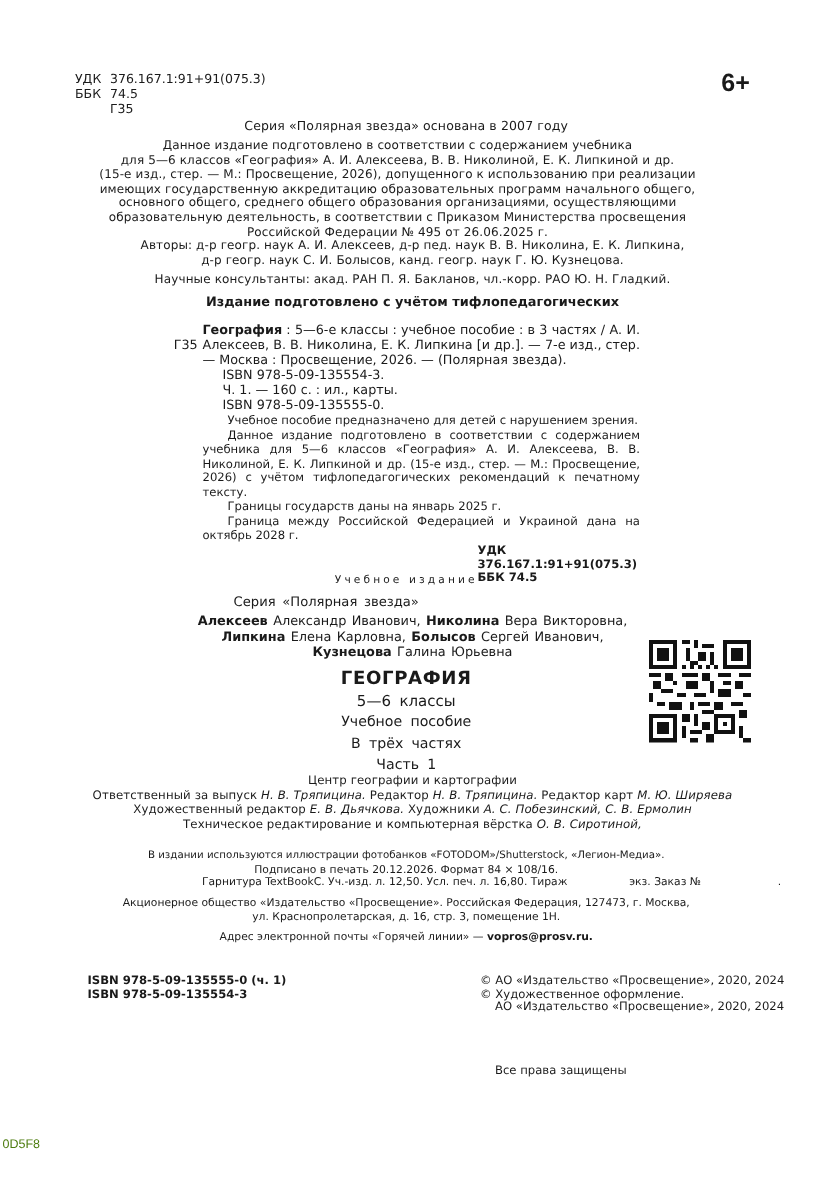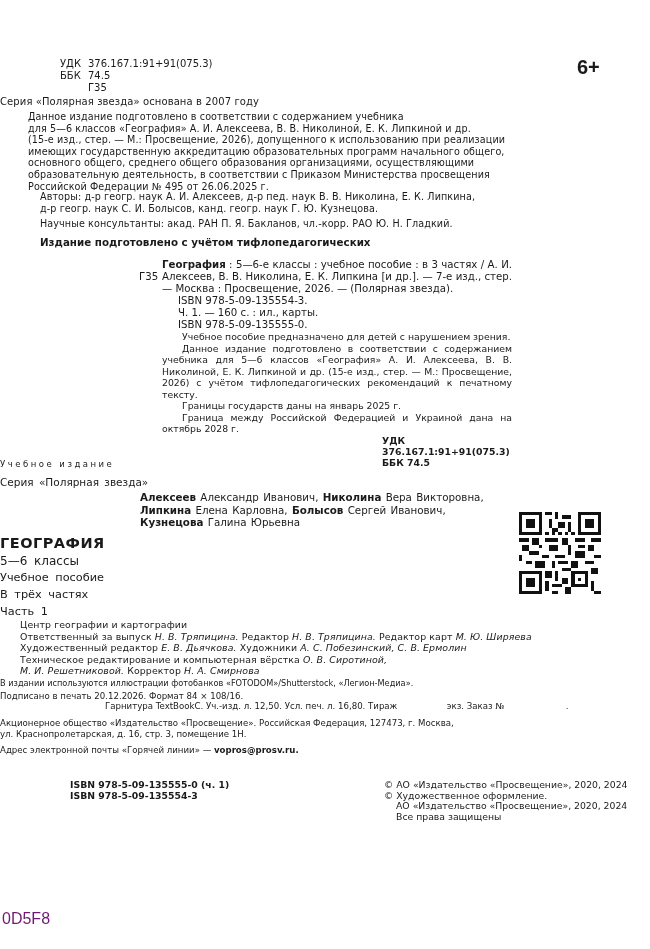--- a/index.html
+++ b/index.html
@@ -1,35 +1,35 @@
 <!DOCTYPE html>
 <html><head>
 <meta charset="utf-8">
 <style>
   html, body { margin: 0; padding: 0; background: #ffffff; }
   body { width: 650px; height: 949px; position: relative; overflow: hidden;
          font-family: "DejaVu Sans", "Liberation Sans", sans-serif; color: #1a1a1a; }
   .abs { position: absolute; }
-  .c { }
+  .c { text-align: center; }
   .small { font-size: 9.6px; line-height: 11.6px; letter-spacing: 0.1px; }
   .tiny { font-size: 8.6px; line-height: 11px; }
   .b { font-weight: bold; }
   .i { font-style: italic; }
   .udk { left: 60px; top: 58px; font-size: 10px; line-height: 12px; }
   .udk .lbl { display: inline-block; width: 28px; }
   .age { left: 577px; top: 56px; font-size: 20px; font-weight: bold; font-family: "Liberation Sans", sans-serif; }
   .spaced { letter-spacing: 2.5px; }
   .card { left: 139px; width: 372px; font-size: 10.2px; line-height: 12px; }
   .card p { margin: 0; }
   .card .ind { text-indent: 20px; }
   .card .blk { padding-left: 16px; }
   .card .just { text-align: justify; }
   .g35 { left: 139px; top: 271px; font-size: 10.2px; }
   .qr { left: 519px; top: 512px; width: 82px; height: 82px; }
-  .tail { left: 0; top: 910px; font-size: 16px; font-family: "Liberation Sans", sans-serif; color: #701a75; padding-left: 2px; }
+  .tail { left: 0; top: 910px; font-size: 10px; font-family: "Liberation Sans", sans-serif; color: #4d7c0f; padding-left: 2px; }
   .title-main { font-size: 14.5px; font-weight: bold; letter-spacing: 0.5px; }
   .mid { font-size: 11.3px; }
 </style>
 </head>
 <body>
 
 <div class="abs udk">
   <div><span class="lbl">УДК</span><span>376.167.1:91+91(075.3)</span></div>
   <div><span class="lbl">ББК</span><span>74.5</span></div>
   <div><span class="lbl"></span><span>Г35</span></div>
@@ -152,26 +152,25 @@
 <div class="abs c mid" style="left:0;width:650px;top:554px;font-size:12px;word-spacing:3px;">5—6 классы</div>
 <div class="abs c mid" style="left:0;width:650px;top:571px;word-spacing:3px;">Учебное пособие</div>
 <div class="abs c mid" style="left:0;width:650px;top:588px;word-spacing:3px;">В трёх частях</div>
 <div class="abs c mid" style="left:0;width:650px;top:605px;word-spacing:3px;">Часть 1</div>
 
 <div class="abs c small" style="left:20px;width:620px;top:619px;font-size:9.4px;line-height:11.6px;">
   <div>Центр географии и картографии</div>
   <div><span>Ответственный за выпуск </span><span class="i">Н. В. Тряпицина.</span><span> Редактор </span><span class="i">Н. В. Тряпицина.</span><span> Редактор карт </span><span class="i">М. Ю. Ширяева</span></div>
   <div><span>Художественный редактор </span><span class="i">Е. В. Дьячкова.</span><span> Художники </span><span class="i">А. С. Побезинский, С. В. Ермолин</span></div>
   <div><span>Техническое редактирование и компьютерная вёрстка </span><span class="i">О. В. Сиротиной,</span></div>
-  <div><span class="i">М. И. Решетниковой.</span><span> Корректор </span><span class="i">Н. А. Смирнова</span></div>
 </div>
 <div class="abs c tiny" style="left:0;width:650px;top:678px;font-size:8.2px;">В издании используются иллюстрации фотобанков «FOTODOM»/Shutterstock, «Легион-Медиа».</div>
 
 <div class="abs c tiny" style="left:0;width:650px;top:691px;">Подписано в печать 20.12.2026. Формат 84 × 108/16.</div>
-<div class="abs tiny" style="left:105px;width:520px;top:701px;">
+<div class="abs tiny" style="left:105px;width:520px;top:701px;text-align:right;">
   <span>Гарнитура TextBookC. Уч.-изд. л. 12,50. Усл. печ. л. 16,80. Тираж</span>
   <span style="display:inline-block;width:44px;"></span>
   <span>экз. Заказ №</span>
   <span style="display:inline-block;width:56px;"></span>
   <span>.</span>
 </div>
 <div class="abs c tiny" style="left:0;width:650px;top:718px;">
   <div>Акционерное общество «Издательство «Просвещение». Российская Федерация, 127473, г. Москва,</div>
   <div>ул. Краснопролетарская, д. 16, стр. 3, помещение 1Н.</div>
 </div>
@@ -181,16 +180,16 @@
 
 <div class="abs b" style="left:70px;top:780px;font-size:9.3px;line-height:10.5px;">
   <div>ISBN 978-5-09-135555-0 (ч. 1)</div>
   <div>ISBN 978-5-09-135554-3</div>
 </div>
 
 <div class="abs" style="left:384px;top:780px;font-size:9.3px;line-height:10.5px;">
   <div>© АО «Издательство «Просвещение», 2020, 2024</div>
   <div>© Художественное оформление.</div>
   <div style="padding-left:12px;">АО «Издательство «Просвещение», 2020, 2024</div>
-  <div style="padding-left:12px;">Все права защищены</div>
+  <div style="padding-left:12px;margin-top:40px;">Все права защищены</div>
 </div>
 
 <div class="abs tail">0D5F8</div>
 
 </body></html>

